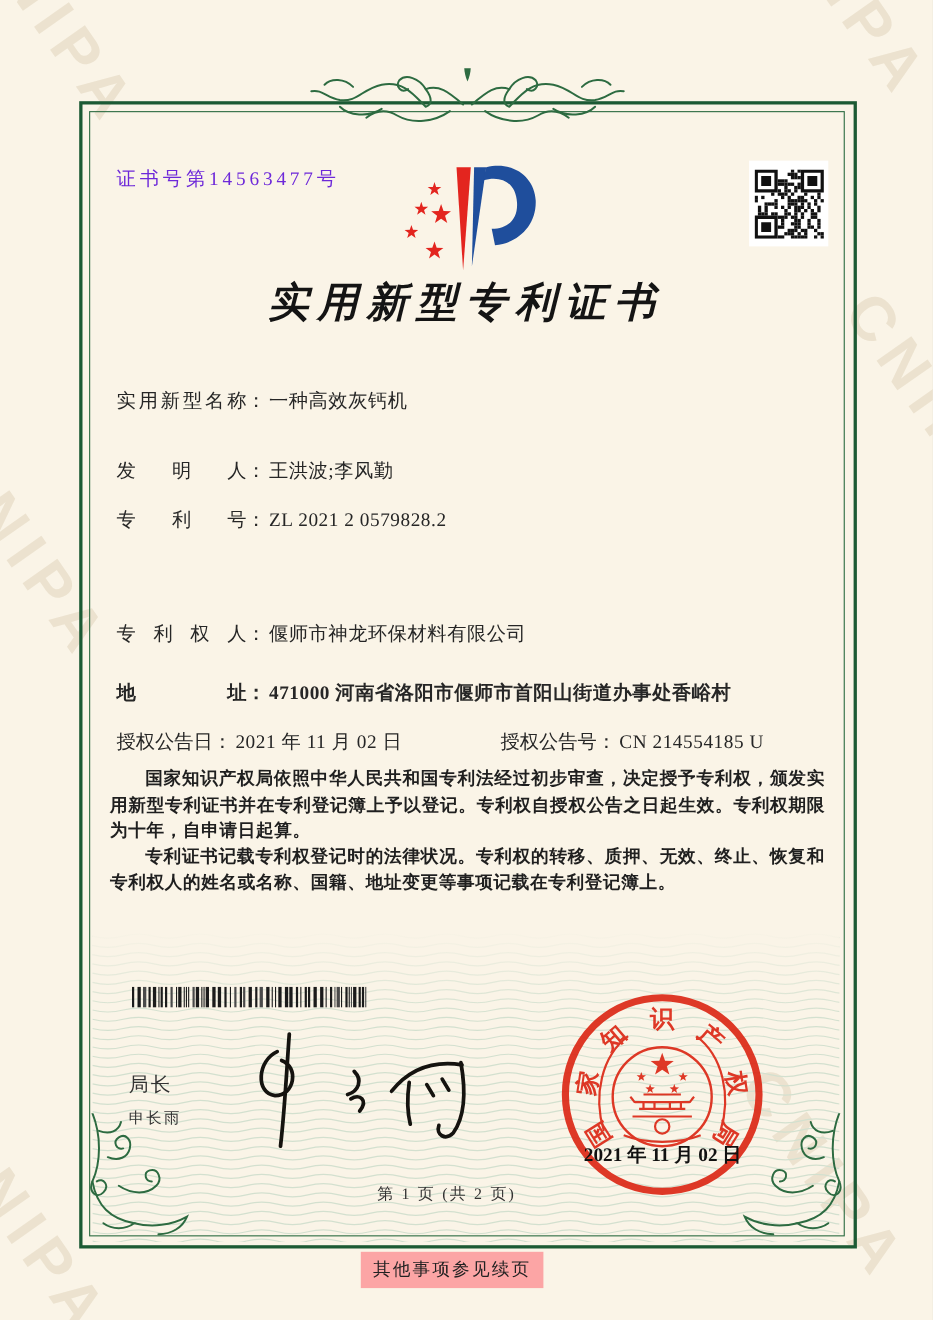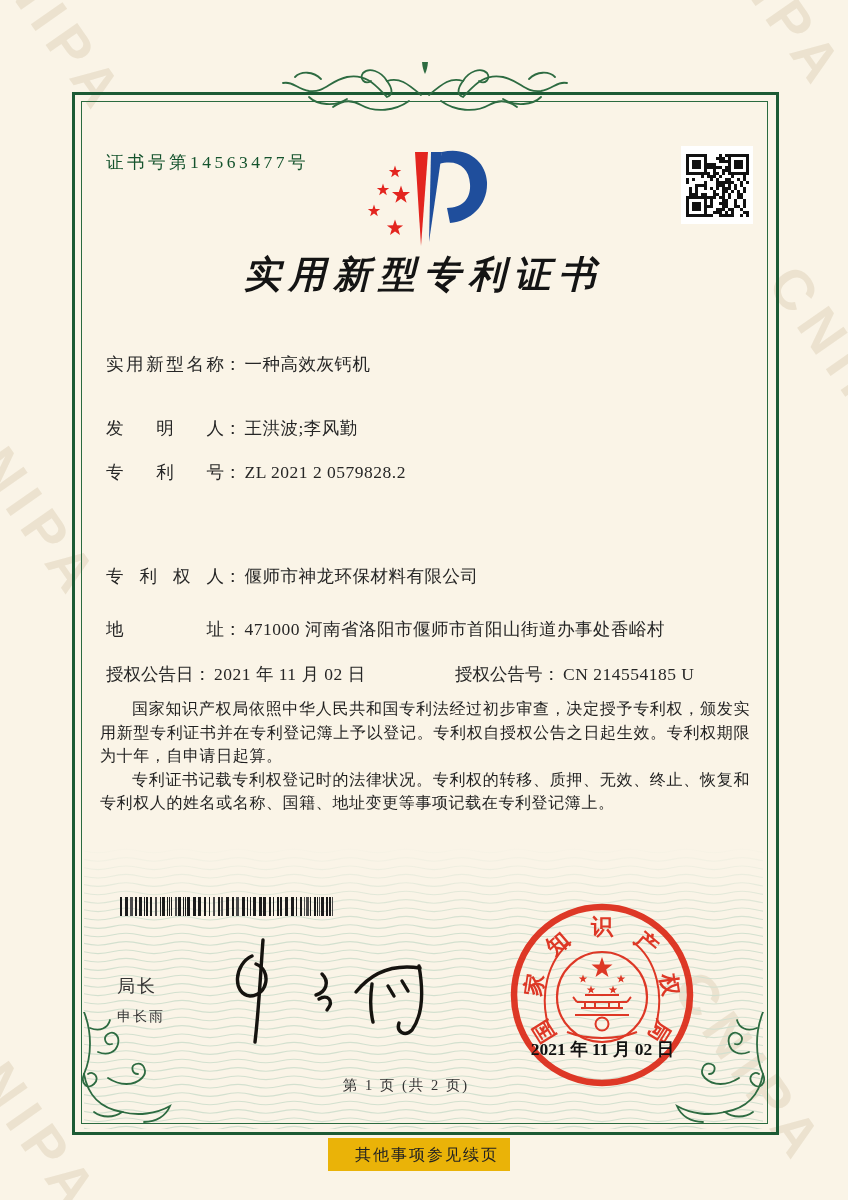--- a/index.html
+++ b/index.html
@@ -15,48 +15,48 @@
     color:rgba(186,163,124,0.22);transform:rotate(55deg);white-space:nowrap;
     pointer-events:none;
   }
   
   .frame-outer{position:absolute;left:72px;top:92px;width:701px;height:1037px;border:3px solid #1c5a34;}
   .frame-inner{position:absolute;left:81px;top:101px;width:685px;height:1021px;border:1px solid #2a6b40;}
   
   .waves{position:absolute;left:84px;top:845px;}
   .waves-fade{position:absolute;left:84px;top:845px;width:679px;height:80px;
     background:linear-gradient(#faf4e7,rgba(250,244,231,0));}
-  .cert-no{position:absolute;left:106px;top:150px;font-size:17.5px;letter-spacing:3.5px;color:#14532d;text-align:center;}
+  .cert-no{position:absolute;left:106px;top:150px;font-size:17.5px;letter-spacing:3.5px;color:#6d28d9;text-align:center;}
   .logo{position:absolute;left:358px;top:148px;}
   .qr-box{position:absolute;left:681px;top:146px;width:72px;height:78px;background:#fff;}
   .qr-box svg{position:absolute;left:5px;top:8px;}
   .doc-title{position:absolute;left:72px;top:250px;width:703px;text-align:center;
     font-size:37px;font-weight:bold;letter-spacing:8px;color:#141414;font-style:italic;}
   .row{position:absolute;left:106px;width:640px;font-size:17.5px;white-space:nowrap;}
   .f-label{display:inline-block;width:118px;text-align:justify;text-align-last:justify;}
   .f-colon{display:inline-block;}
   .f-value{margin-left:3px;letter-spacing:0.5px;}
   .grant-no{position:absolute;left:349px;top:0;}
-  .body-text{position:absolute;left:100px;top:697px;width:650px;}
+  .body-text{position:absolute;left:100px;top:697px;width:650px;font-weight:bold;}
   .body-text p{margin:0;font-size:16px;line-height:23.6px;text-align:justify;
     text-indent:2em;letter-spacing:0.6px;color:#1f1f1f;}
   .barcode{position:absolute;left:120px;top:897px;}
   .sig-title{position:absolute;left:117px;top:974px;font-family:"Liberation Sans","DejaVu Sans",sans-serif;
     font-size:18px;color:#333;letter-spacing:2px;}
   .sig-name{position:absolute;left:117px;top:1008px;font-family:Liberation Sans, sans-serif;
     font-size:14px;color:#333;letter-spacing:2px;}
   .signature{position:absolute;left:222px;top:936px;}
   .seal{position:absolute;left:505px;top:898px;}
   .seal-date{position:absolute;left:505px;top:1037px;width:195px;text-align:center;
     font-size:17.5px;font-weight:bold;color:#111;white-space:nowrap;}
   .page-no{position:absolute;left:72px;top:1076px;width:668px;text-align:center;
     font-size:14.5px;letter-spacing:2px;color:#333;}
   .footer-note{position:absolute;left:328px;top:1138px;width:166px;height:33px;
-    background:#eab308;text-align:center;line-height:33px;font-size:16px;
-    letter-spacing:2px;color:#222;padding-left:16px;}
+    background:#fca5a5;text-align:center;line-height:33px;font-size:16px;
+    letter-spacing:2px;color:#222;}
   .ornament{position:absolute;pointer-events:none;}
 </style>
 </head>
 <body>
 
 <div class="page">
 
   <div class="wm" style="left:-60px;top:-15px;">CNIPA</div>
   <div class="wm" style="left:660px;top:-40px;">CNIPA</div>
   <div class="wm" style="left:735px;top:330px;">CNIPA</div>
@@ -312,21 +312,21 @@
   </div>
   <div class="row" style="top:416px;">
     <span class="f-label">发明人</span><span class="f-colon">：</span><span class="f-value">王洪波;李风勤</span>
   </div>
   <div class="row" style="top:460px;">
     <span class="f-label">专利号</span><span class="f-colon">：</span><span class="f-value">ZL 2021 2 0579828.2</span>
   </div>
   <div class="row" style="top:564px;">
     <span class="f-label">专利权人</span><span class="f-colon">：</span><span class="f-value">偃师市神龙环保材料有限公司</span>
   </div>
-  <div class="row" style="top:617px;">
+  <div class="row" style="top:617px;font-weight:bold;">
     <span class="f-label">地址</span><span class="f-colon">：</span><span class="f-value">471000 河南省洛阳市偃师市首阳山街道办事处香峪村</span>
   </div>
   <div class="row" style="top:662px;">
     <span>授权公告日</span><span>：</span><span class="f-value">2021 年 11 月 02 日</span>
     <span class="grant-no">
       <span>授权公告号</span><span>：</span><span class="f-value">CN 214554185 U</span>
     </span>
   </div>
 
   <div class="body-text">

